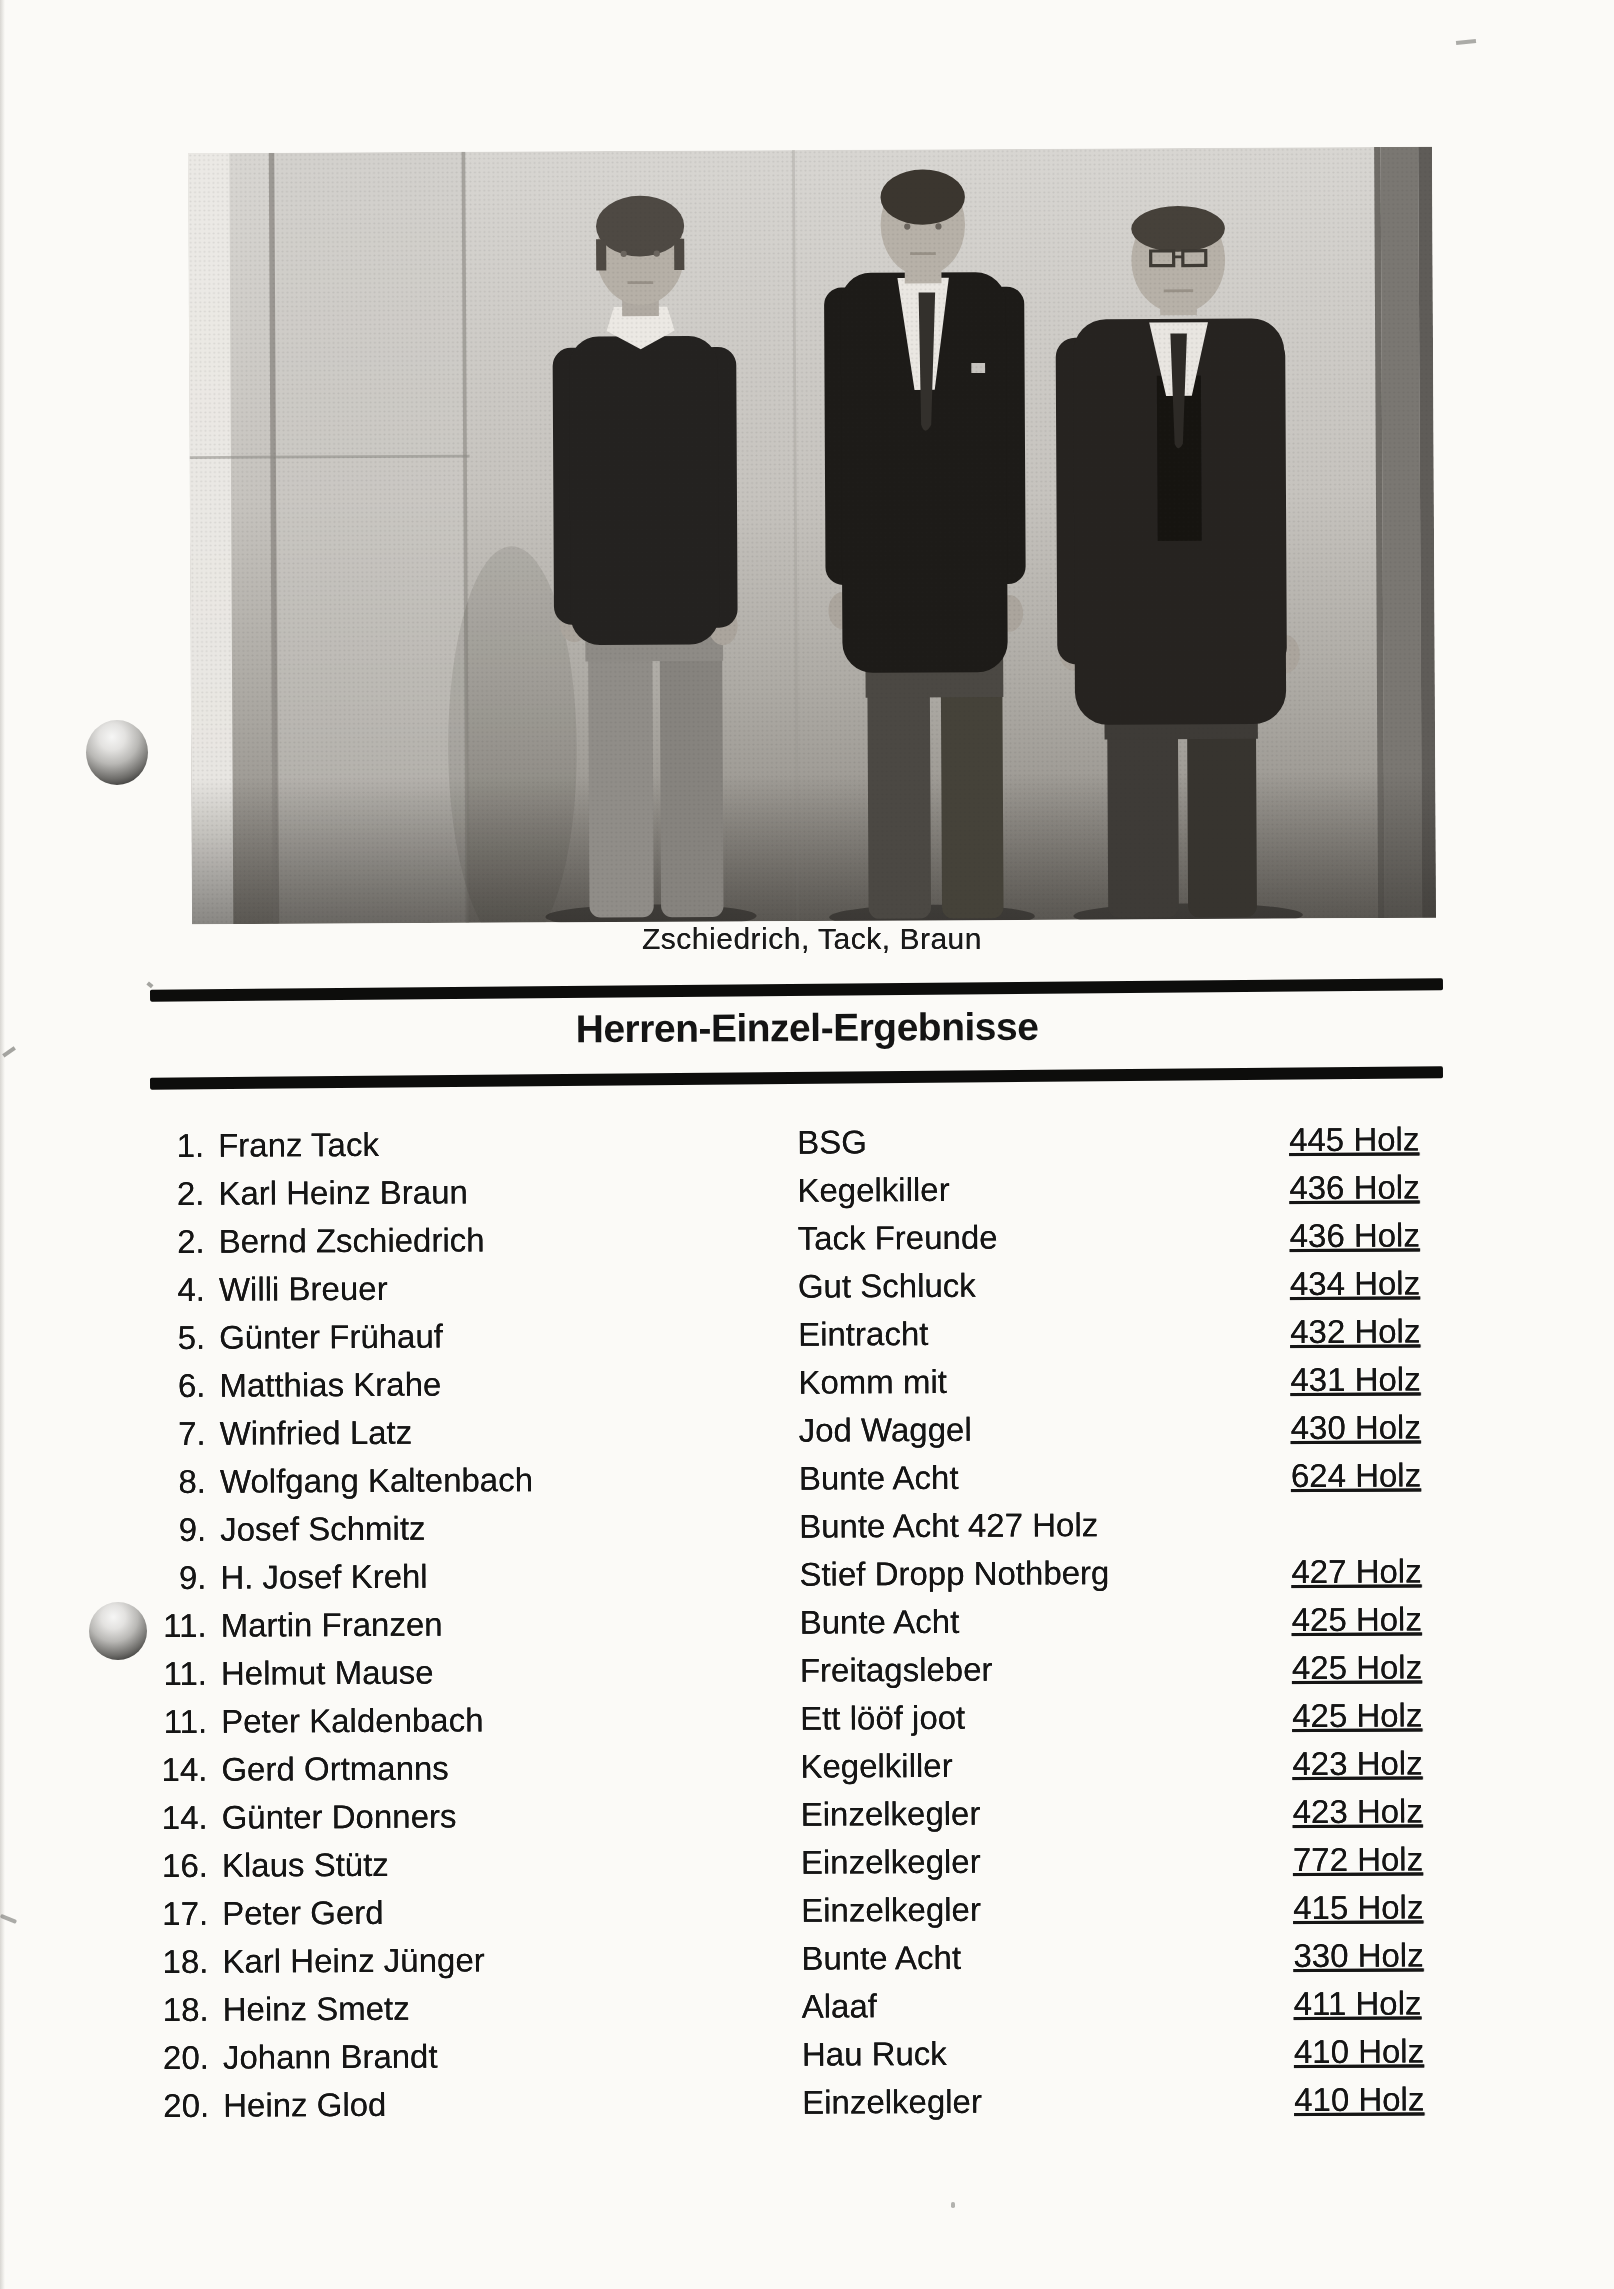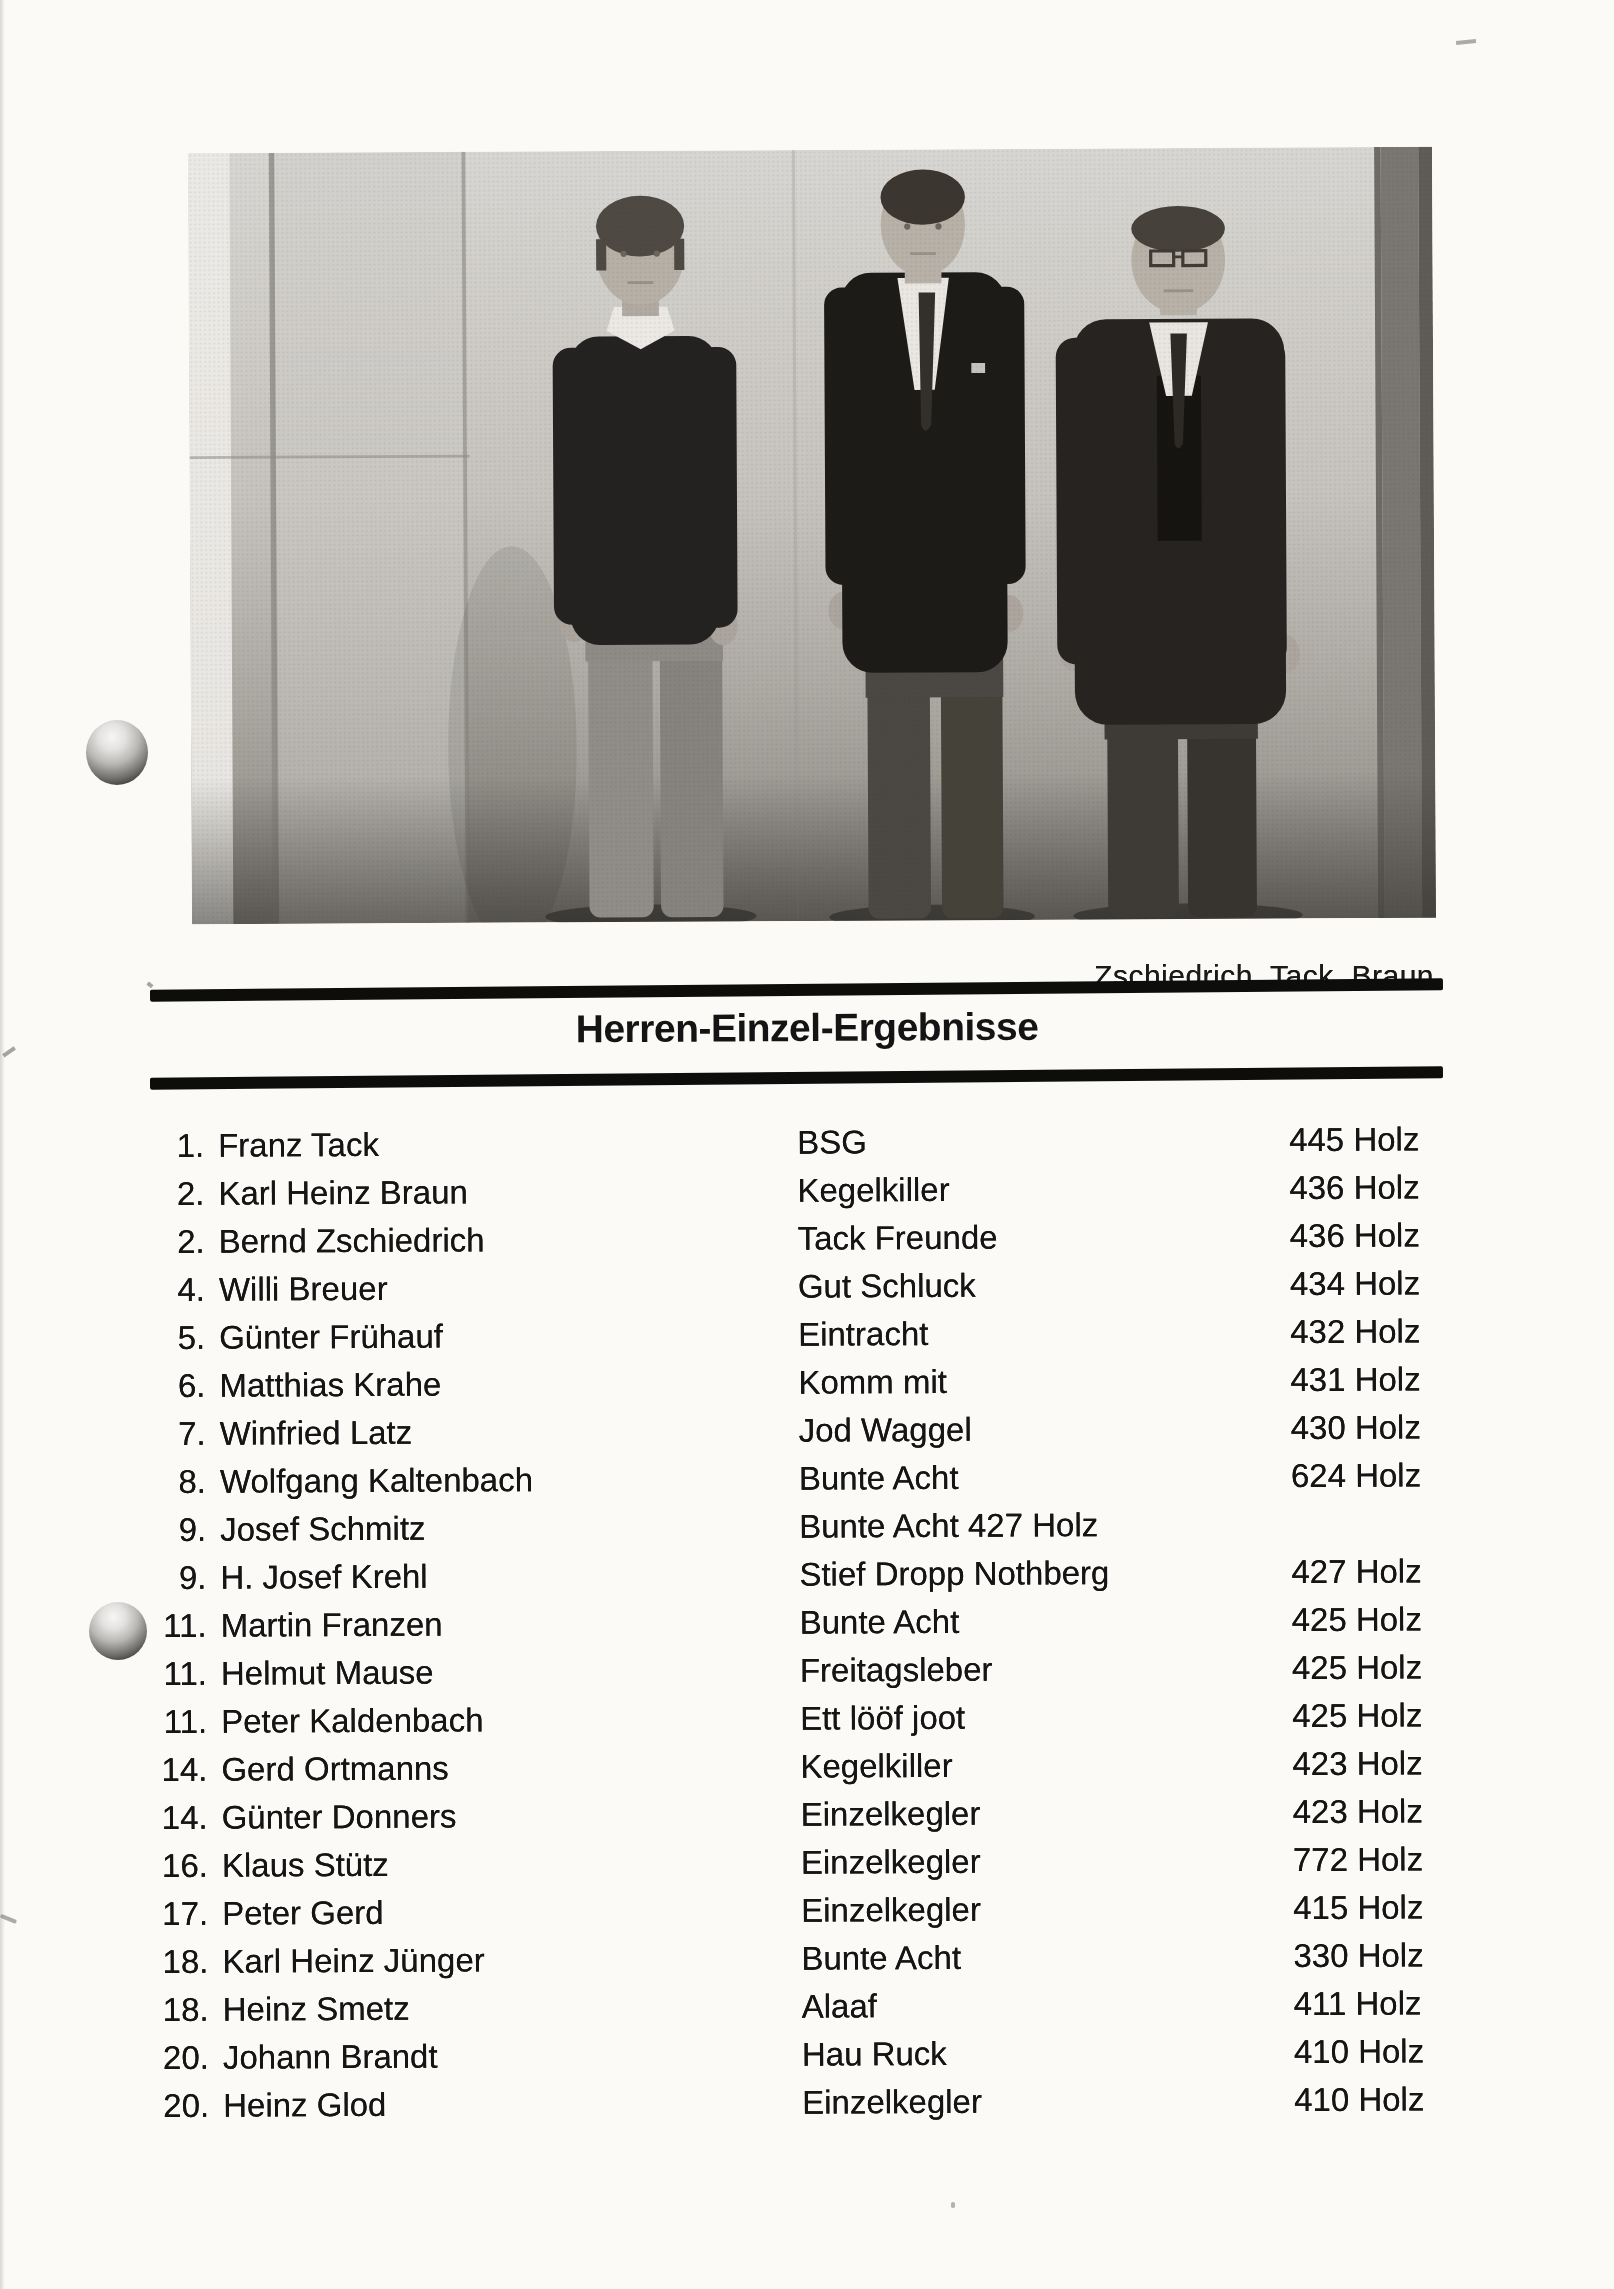--- a/index.html
+++ b/index.html
@@ -13,39 +13,39 @@
   }
   
   .scan-edge{position:absolute;left:0;top:0;width:4.6px;height:100%;
     background:linear-gradient(90deg,#d8d6d2,rgba(216,214,210,0));}
   
   .photo{position:absolute;left:190px;top:150px;width:1244px;height:771px;
     transform:rotate(-0.3deg);}
   .photo svg{display:block;width:100%;height:100%;}
   
   .caption{position:absolute;left:190px;top:922px;width:1244px;
-    text-align:right;font-size:30px;letter-spacing:0.5px;color:#1a1a1a;
-    text-shadow:0 0 0.5px #1a1a1a;margin-top:37px;}
+    text-align:center;font-size:30px;letter-spacing:0.5px;color:#1a1a1a;
+    text-shadow:0 0 0.5px #1a1a1a;}
   
   .rule{position:absolute;left:150px;width:1293px;height:12px;background:#0d0d0c;
     transform:rotate(-0.5deg);border-radius:1.8px;}
   .rule-top{top:984px;}
   .rule-bottom{top:1072px;}
   .section-title{position:absolute;left:0;top:1006px;width:1614px;
     text-align:center;font-size:39px;font-weight:700;letter-spacing:-0.5px;
     color:#141414;transform:rotate(-0.3deg);}
   
   .results{position:absolute;left:0;top:1122px;width:1614px;
     transform:rotate(-0.3deg);transform-origin:165px 0;}
   .row{position:relative;height:48px;font-size:33px;line-height:48px;
     color:#151515;text-shadow:0 0 0.5px #151515;}
   .row .rank{position:absolute;left:92px;width:112px;text-align:right;}
   .row .name{position:absolute;left:218px;}
   .row .club{position:absolute;left:797px;}
-  .row .score{position:absolute;left:1289px;}
+  .row .score{position:absolute;left:1289px;text-decoration:underline;}
   
   .hole{position:absolute;border-radius:50%;
     background:radial-gradient(circle at 42% 26%,#f6f6f5 0%,#e3e2e0 22%,#b9b8b5 45%,#6e6d6a 70%,#1f1f1e 92%,#111 100%);}
   .hole-1{left:86px;top:720px;width:62px;height:65px;}
   .hole-2{left:89px;top:1602px;width:58px;height:58px;}
   
   .artifact{position:absolute;background:#6a6a66;}
   .a-dash{left:1456px;top:40px;width:20px;height:3.7px;opacity:.55;transform:rotate(-6deg);}
   .a-tick-1{left:1.8px;top:1050px;width:13.8px;height:3.7px;opacity:.6;transform:rotate(-35deg);}
   .a-tick-2{left:0px;top:1917px;width:17.4px;height:3.7px;opacity:.55;transform:rotate(22deg);border-radius:1.8px;}

